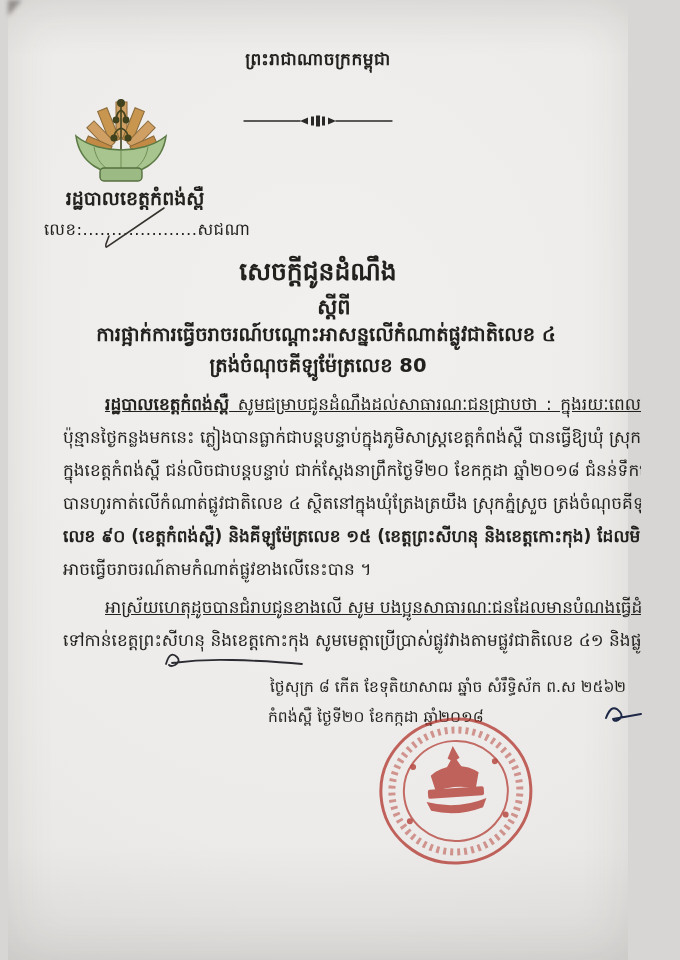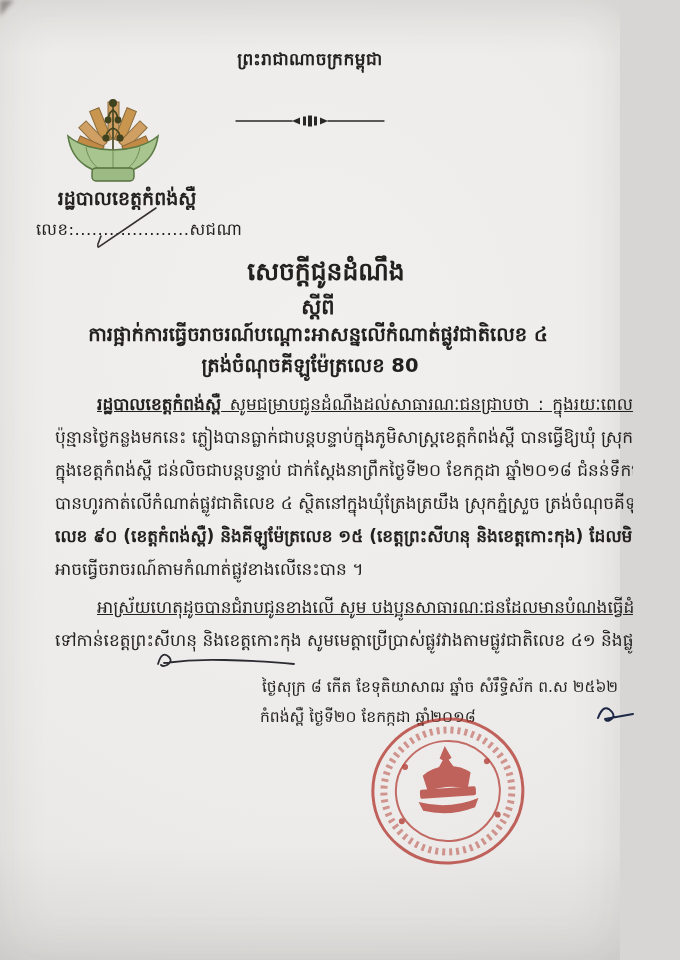--- a/index.html
+++ b/index.html
@@ -8,42 +8,43 @@
     font-family:"DejaVu Sans",sans-serif;
     color:#23211e;
     background:#d8d6d4;
   }
   #paper{
     position:relative;width:620px;height:960px;
     background:
       linear-gradient(180deg, rgba(0,0,0,0.04) 0%, rgba(0,0,0,0) 6%, rgba(0,0,0,0) 88%, rgba(0,0,0,0.06) 100%),
       radial-gradient(130% 95% at 50% 35%, #f2f0ee 0%, #edebe9 55%, #e1dfdd 100%);
     box-shadow: inset 0 0 50px rgba(60,55,50,0.10);
+    margin-left: 8px;
   }
   .corner-shade{
     position:absolute;left:0;top:0;width:0;height:0;
     border-top:16px solid rgba(90,86,82,0.55);
     border-right:14px solid transparent;
     filter:blur(2px);
   }
   .khmer{font-family:"DejaVu Sans","Liberation Sans",sans-serif;}
   .center{text-align:center;}
   .bold{font-weight:bold;}
 
   #header-line1{position:absolute;top:48px;left:0;width:100%;font-size:17px;font-weight:bold;letter-spacing:0.5px;}
   #header-line2{position:absolute;top:79px;left:0;width:100%;font-size:17px;font-weight:bold;letter-spacing:1px;}
   #divider{position:absolute;top:112px;left:50%;transform:translateX(-50%);}
 
   #logo{position:absolute;left:58px;top:94px;}
   #org-name{position:absolute;left:24px;top:186px;width:206px;text-align:center;font-size:19px;font-weight:bold;}
   #number-line{position:absolute;left:36px;top:219px;font-size:16.5px;letter-spacing:0.5px;}
   #number-check{position:absolute;left:84px;top:206px;}
 
-  #title-main{position:absolute;top:256px;left:16px;width:100%;font-size:25px;font-weight:bold;}
-  #title-regarding{position:absolute;top:293px;left:8px;width:100%;font-size:21px;font-weight:bold;}
+  #title-main{position:absolute;top:256px;left:0;width:100%;font-size:25px;font-weight:bold;}
+  #title-regarding{position:absolute;top:293px;left:16px;width:100%;font-size:21px;font-weight:bold;}
   #subject-line1{position:absolute;top:322px;left:8px;width:100%;font-size:19.5px;font-weight:bold;}
   #subject-line2{position:absolute;top:353px;left:0;width:100%;font-size:19.5px;font-weight:bold;}
 
   .body-line{
     position:absolute;left:55px;width:578px;font-size:17px;
     text-align:justify;text-align-last:justify;white-space:nowrap;overflow:hidden;
   }
   .body-line.lastline{text-align-last:left;white-space:normal;}
   .indent{padding-left:42px;width:536px;text-decoration:underline;}
 

